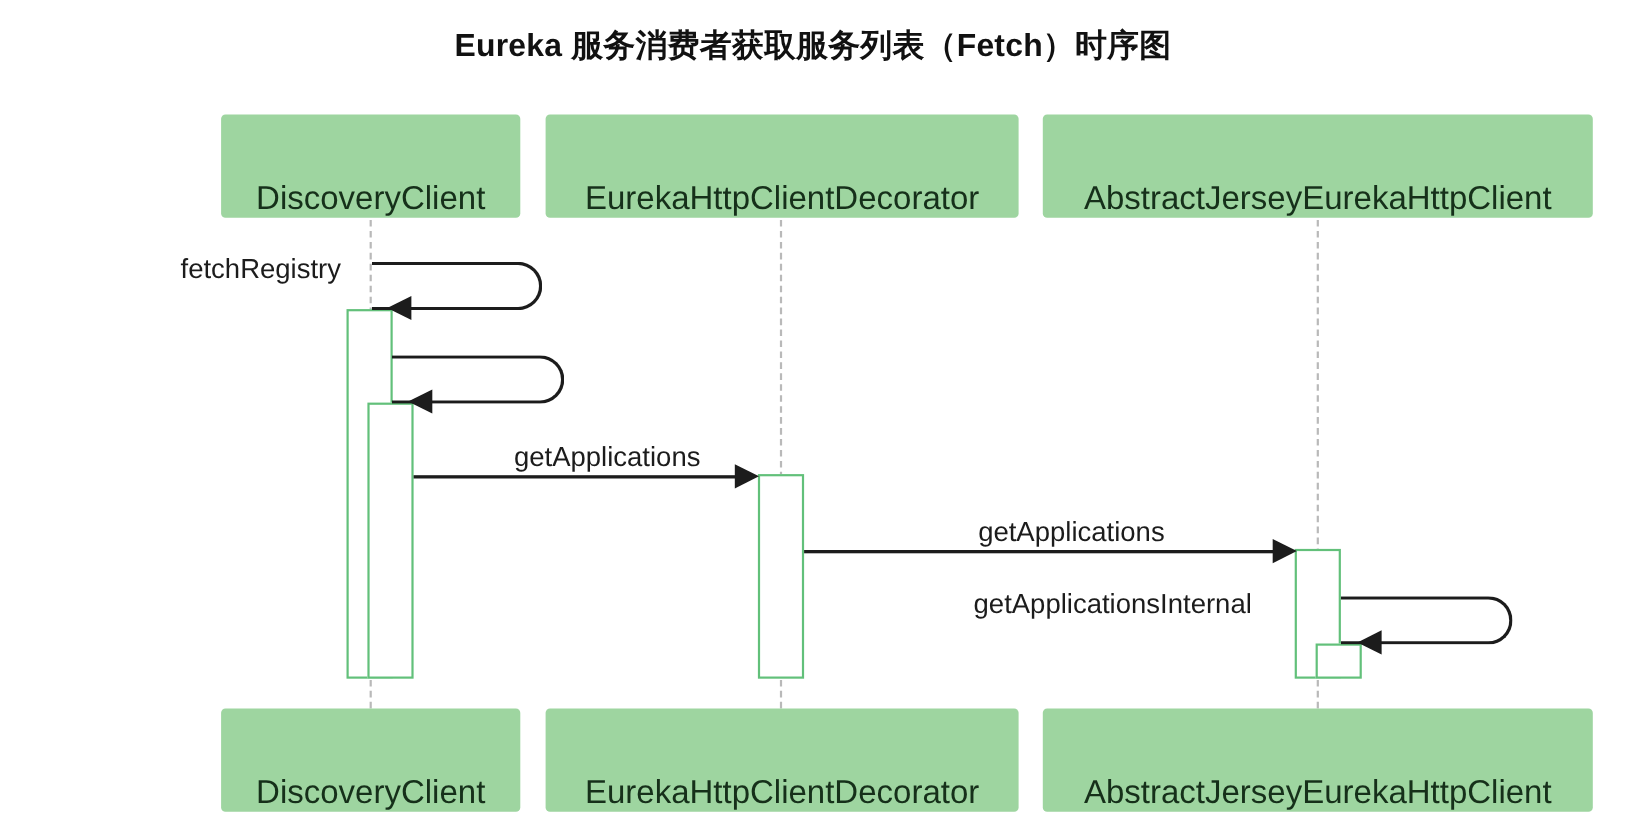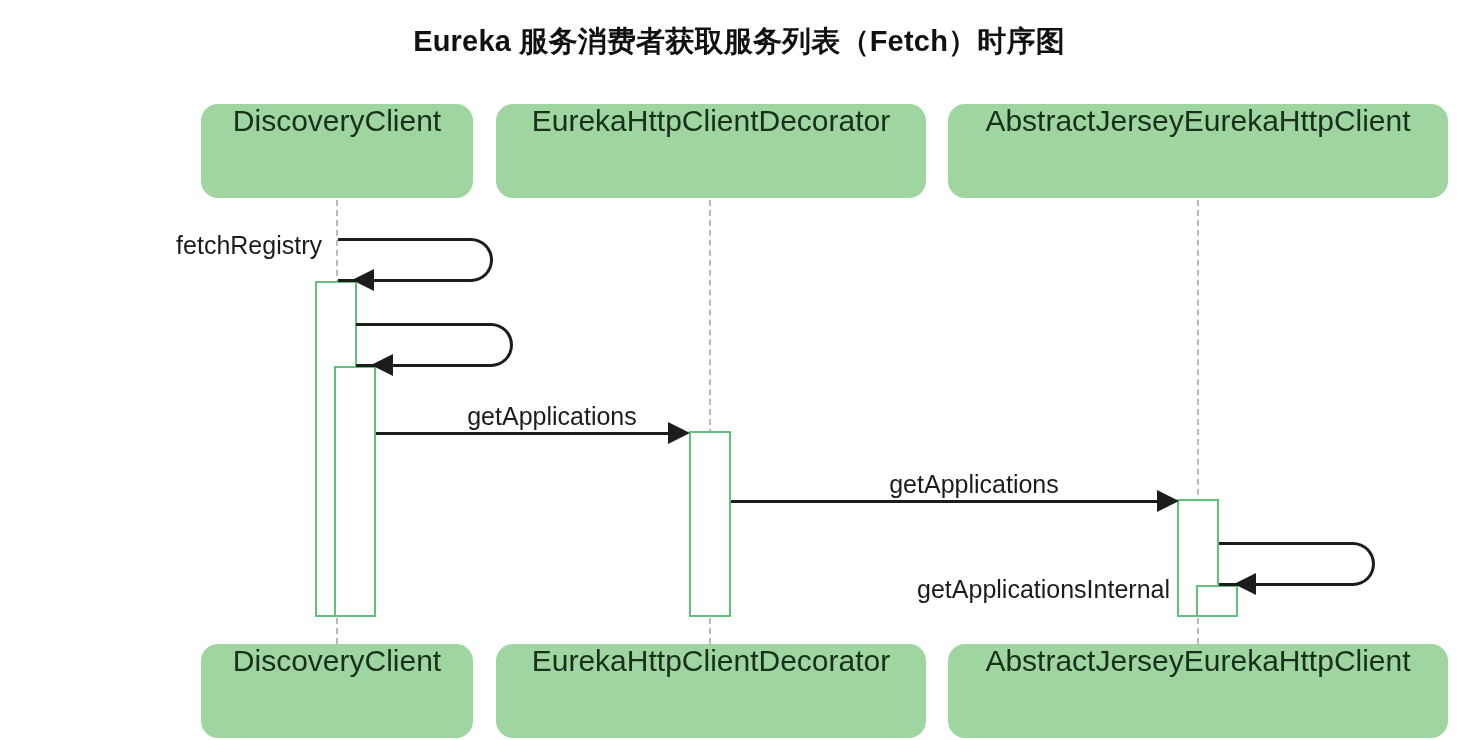--- a/index.html
+++ b/index.html
@@ -26,24 +26,24 @@
     text-align: center;
     font-size: 29px;
     font-weight: bold;
     letter-spacing: 0.2px;
     color: #111111;
     white-space: nowrap;
   }
   .participant-box {
     position: absolute;
     display: flex;
-    align-items: flex-start;
+    align-items: flex-end;
     justify-content: center;
     background: #9ed5a0;
-    border-radius: 17px;
+    border-radius: 4px;
     font-size: 30px;
     color: #16301a;
     box-sizing: border-box;
     padding: 0 14px;
     white-space: nowrap;
   }
   .lifeline {
     position: absolute;
     width: 0;
     border-left: 2px dashed #b9b9b9;
@@ -134,30 +134,30 @@
   <div class="activation" style="left:334px; top:366px; width:42px; height:251px;"></div>
 
   <div class="activation" style="left:689px; top:431px; width:42px; height:186px;"></div>
 
   <div class="activation" style="left:1177px; top:499px; width:42px; height:118px;"></div>
 
   <div class="activation" style="left:1196px; top:585px; width:42px; height:32px;"></div>
 
   <div class="self-loop" style="left:338px; top:238px; width:155px; height:44px;"></div>
   <div class="msg-arrow-left" style="left:352px; top:269px;"></div>
-  <div class="msg-label right-align" style="left:32px; top:231px; width:290px;">fetchRegistry</div>
+  <div class="msg-label right-align" style="left:20px; top:231px; width:290px;">fetchRegistry</div>
 
   <div class="self-loop" style="left:356px; top:323px; width:157px; height:44px;"></div>
   <div class="msg-arrow-left" style="left:371px; top:354px;"></div>
 
   <div class="msg-line" style="left:376px; top:432px; width:296px;"></div>
   <div class="msg-arrow-right" style="left:668px; top:422px;"></div>
   <div class="msg-label center-align" style="left:376px; top:402px; width:296px;">getApplications</div>
 
   <div class="msg-line" style="left:731px; top:500px; width:430px;"></div>
   <div class="msg-arrow-right" style="left:1157px; top:490px;"></div>
   <div class="msg-label center-align" style="left:731px; top:470px; width:430px;">getApplications</div>
 
   <div class="self-loop" style="left:1219px; top:542px; width:156px; height:44px;"></div>
   <div class="msg-arrow-left" style="left:1234px; top:573px;"></div>
-  <div class="msg-label right-align" style="left:600px; top:535px; width:570px;margin-top:40px;">getApplicationsInternal</div>
+  <div class="msg-label right-align" style="left:568px; top:535px; width:570px;">getApplicationsInternal</div>
 
 </div>
 
 </body></html>

